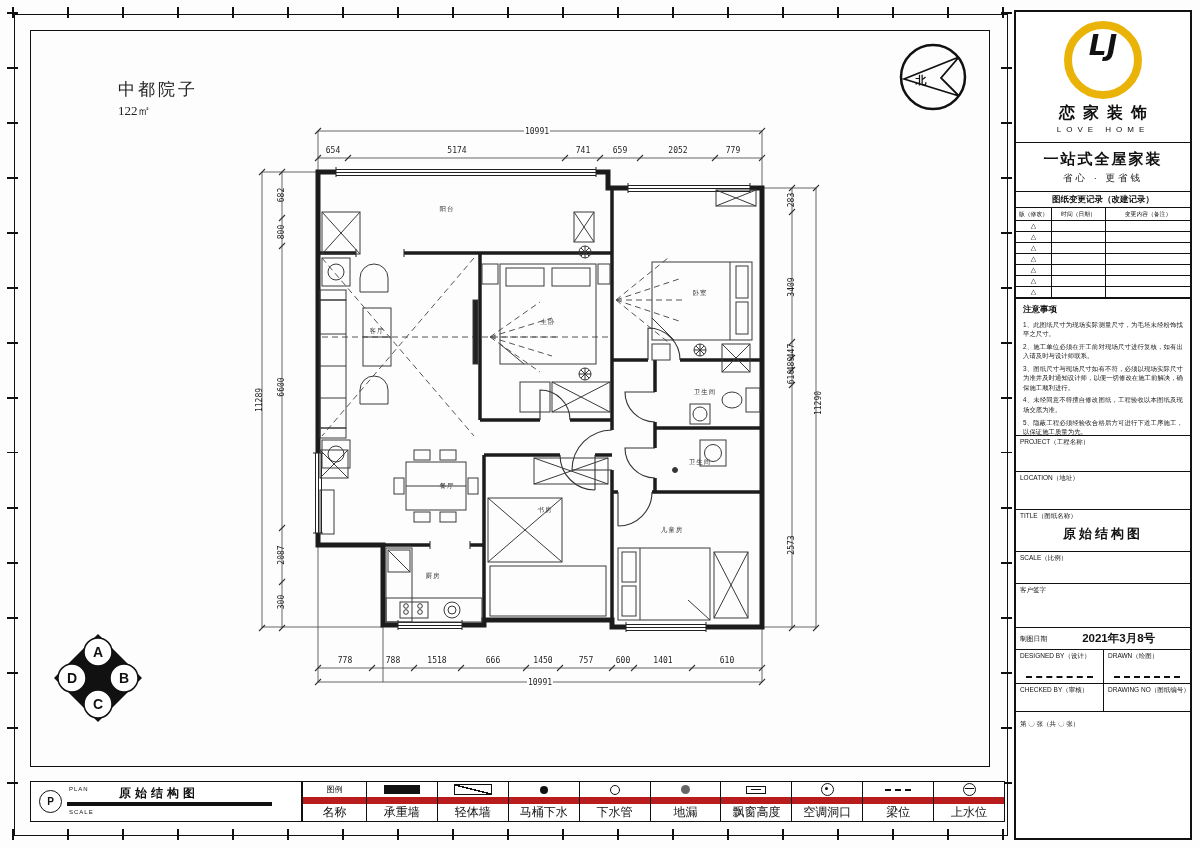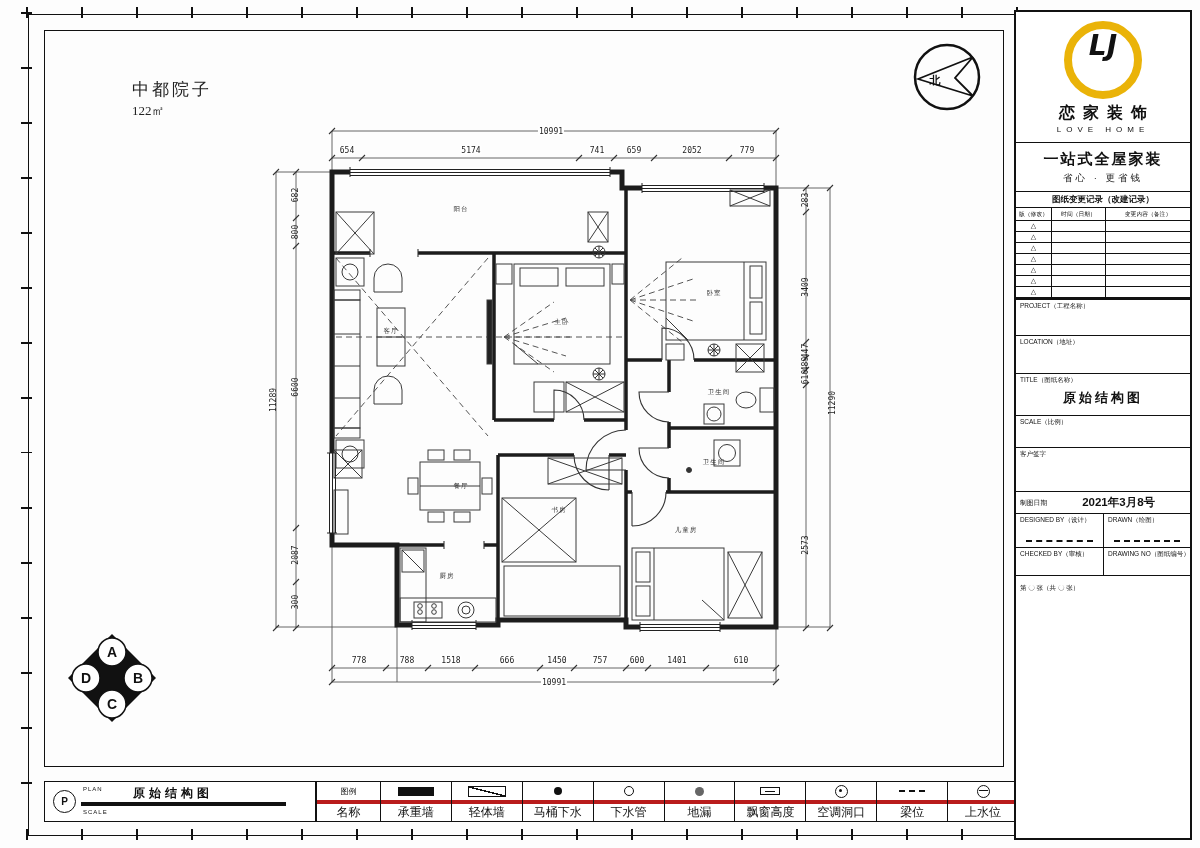--- a/index.html
+++ b/index.html
@@ -1,19 +1,19 @@
 <!DOCTYPE html>
 <html><head>
 <meta charset="utf-8">
 <style>
   html,body{margin:0;padding:0;background:#fff;}
   .page{position:relative;width:1200px;height:848px;background:#fdfdfd;overflow:hidden;
         font-family:"Liberation Sans",sans-serif;color:#111;}
   
-  .sheet{position:absolute;left:0;top:0;width:1010px;height:672px;margin-left:14px;}
+  .sheet{position:absolute;left:0;top:0;width:1010px;height:672px;}
   .frame-outer{position:absolute;left:14px;top:14px;width:992px;height:820px;border:1.5px solid #111;}
   .frame-inner{position:absolute;left:30px;top:30px;width:958px;height:735px;border:1.5px solid #111;}
   .ticks-h{position:absolute;height:11px;background:repeating-linear-gradient(90deg,#111 0 1.5px,transparent 1.5px 55px);}
   .ticks-v{position:absolute;width:11px;background:repeating-linear-gradient(180deg,#111 0 1.5px,transparent 1.5px 55px);}
   
   .ptitle{position:absolute;left:118px;top:78px;font-size:17px;letter-spacing:3px;color:#222;font-family:"Liberation Serif",serif;}
   .parea{position:absolute;left:118px;top:102px;font-size:13px;color:#222;font-family:Liberation Serif, serif;}
   .dim{position:absolute;transform:translate(-50%,-50%);font:8px "DejaVu Sans Mono",monospace;color:#222;
        background:#fff;padding:0 1px;white-space:nowrap;}
   .dim.v{transform:translate(-50%,-50%) rotate(-90deg);background:transparent;}
@@ -23,21 +23,21 @@
   
   .band{position:absolute;left:30px;top:781px;width:975px;height:41px;border:1.5px solid #111;display:flex;background:#fff;box-sizing:border-box;}
   .footerblock{position:relative;width:270px;border-right:1px solid #111;flex:none;}
   .stampcircle{position:absolute;left:8px;top:8px;width:21px;height:21px;border:1.8px solid #111;border-radius:50%;
                display:flex;align-items:center;justify-content:center;font-size:10px;font-weight:bold;}
   .planlbl{position:absolute;left:38px;top:4px;font-size:6px;letter-spacing:1px;}
   .scalelbl{position:absolute;left:38px;top:27px;font-size:6px;letter-spacing:1px;}
   .ftitle{position:absolute;left:88px;top:3px;font-size:12px;font-weight:bold;letter-spacing:4px;}
   .fline{position:absolute;left:36px;top:20px;width:205px;height:3.5px;background:#111;}
   .lcell{flex:1;display:flex;flex-direction:column;border-left:1px solid #111;min-width:0;}
-  .lcell .sym{flex:1.2;display:flex;align-items:center;justify-content:center;border-bottom:4px solid #b91c1c;}
+  .lcell .sym{flex:1.2;display:flex;align-items:center;justify-content:center;border-bottom:7px solid #b91c1c;}
   .lcell .lab{flex:1;display:flex;align-items:center;justify-content:center;font-size:12px;white-space:nowrap;}
   .lhead{flex:0.9;}
   .sym-solid{width:36px;height:9px;background:#111;}
   .sym-hatch{width:36px;height:9px;border:1px solid #111;
              background:linear-gradient(to top right,transparent 46%,#111 46%,#111 54%,transparent 54%);}
   .sym-dotf{width:8px;height:8px;border-radius:50%;background:#111;}
   .sym-doto{width:8px;height:8px;border-radius:50%;border:1.3px solid #111;}
   .sym-dotg{width:9px;height:9px;border-radius:50%;background:#666;}
   .sym-bay{width:18px;height:6px;border:1px solid #111;background:linear-gradient(#111 0 0) center/10px 1px no-repeat;}
   .sym-ac{width:11px;height:11px;border:1.3px solid #111;border-radius:50%;position:relative;}
@@ -428,20 +428,29 @@
           <div></div>
         <div class="tri">△</div>
           <div></div>
           <div></div>
         <div class="tri">△</div>
           <div></div>
           <div></div>
       </div>
     </div>
 
+    <div class="notes">
+      <h4>注意事项</h4>
+      <p>1、此图纸尺寸为现场实际测量尺寸，为毛坯未经粉饰找平之尺寸。</p>
+      <p>2、施工单位必须在开工前对现场尺寸进行复核，如有出入请及时与设计师联系。</p>
+      <p>3、图纸尺寸与现场尺寸如有不符，必须以现场实际尺寸为准并及时通知设计师，以便一切修改在施工前解决，确保施工顺利进行。</p>
+      <p>4、未经同意不得擅自修改图纸，工程验收以本图纸及现场交底为准。</p>
+      <p>5、隐蔽工程必须经验收合格后方可进行下道工序施工，以保证施工质量为先。</p>
+
+    </div>
 
     <div class="frow" style="height:36px">
       <span class="flab">PROJECT（工程名称）</span>
     </div>
     <div class="frow" style="height:38px">
       <span class="flab">LOCATION（地址）</span>
     </div>
     <div class="frow" style="height:42px">
       <span class="flab">TITLE（图纸名称）</span>
       <span class="ftval">原始结构图</span>

